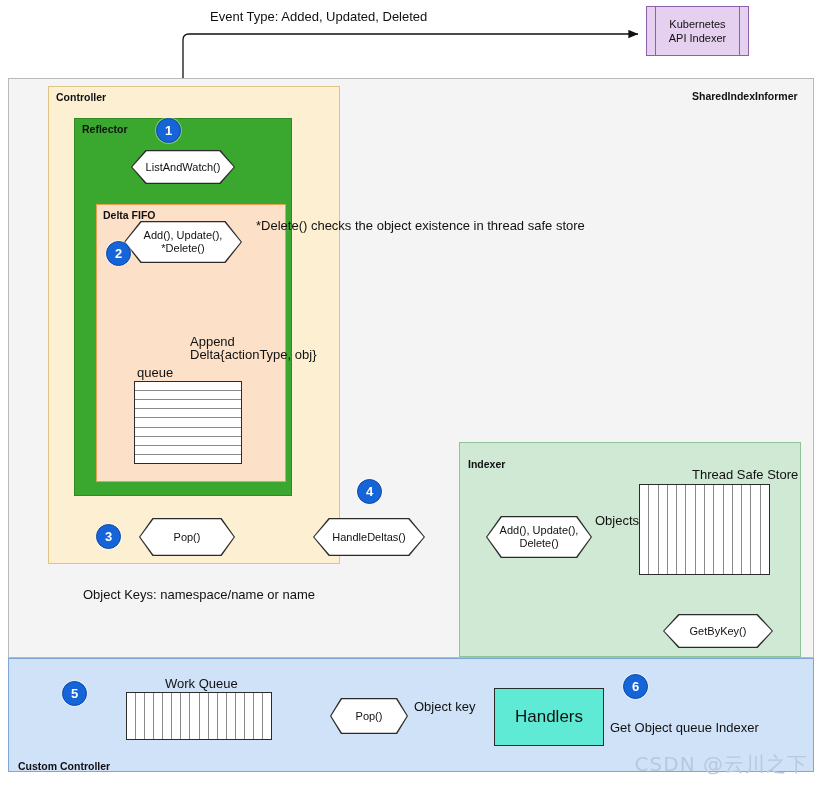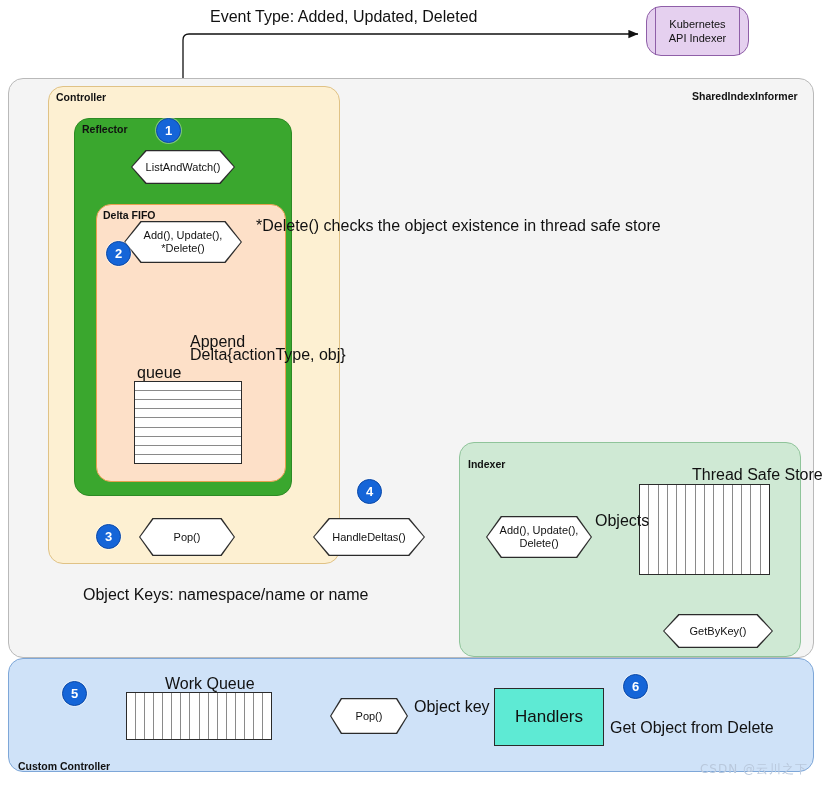--- a/index.html
+++ b/index.html
@@ -5,21 +5,21 @@
   * { box-sizing: border-box; margin: 0; padding: 0; }
   html, body {
     width: 822px; height: 786px;
     background: #ffffff;
     font-family: "Liberation Sans", sans-serif;
     overflow: hidden;
   }
   #stage { position: relative; width: 822px; height: 786px; background: #ffffff; }
 
   
-  .abs { position: absolute; border-radius: 15px; }
+  .abs { position: absolute; }
 
   
   .box-shared {
     left: 8px; top: 78px; width: 806px; height: 580px;
     background: #f4f4f4; border: 1px solid #b9b9b9;
   }
   .box-controller {
     left: 48px; top: 86px; width: 292px; height: 478px;
     background: #fdf0d2; border: 1px solid #e0c285;
   }
@@ -104,32 +104,32 @@
     position: absolute; width: 25px; height: 25px; border-radius: 50%;
     background: #1565d8;
     border: 1px solid #0b49a8;
     color: #ffffff; font-size: 13px; font-weight: bold;
     display: flex; align-items: center; justify-content: center;
     box-shadow: 0 0 0 1px rgba(255,255,255,0.35);
   }
 
   
   .lbl {
-    position: absolute; font-size: 16px; color: #111; white-space: nowrap;
+    position: absolute; font-size: 13px; color: #111; white-space: nowrap;
     line-height: 13px;
   }
   .lbl.multi { white-space: pre-line; }
 
   
   #wires { position: absolute; left: 0; top: 0; width: 822px; height: 786px; pointer-events: none; }
 
   
   .watermark {
     position: absolute; right: 14px; bottom: 8px;
-    font-size: 12px; color: #b9c8dc; letter-spacing: 1px;
+    font-size: 20px; color: #b9c8dc; letter-spacing: 1px;
     font-family: "DejaVu Sans", sans-serif;
   }
 </style>
 </head>
 <body>
 
 <div id="stage">
 
   <svg id="wires" viewBox="0 0 822 786">
     <defs>
@@ -308,21 +308,21 @@
 
   <div class="lbl multi" style="left:190px; top:335px;">Append
 Delta{actionType, obj}</div>
 
   <div class="lbl" style="left:595px; top:514px;">Objects</div>
 
   <div class="lbl" style="left:83px; top:588px;">Object Keys: namespace/name or name</div>
 
   <div class="lbl" style="left:414px; top:700px;">Object key</div>
 
-  <div class="lbl" style="left:610px; top:721px;">Get Object from Delete</div>
+  <div class="lbl" style="left:610px; top:721px;">Get Object queue Indexer</div>
 
   <div class="badge" style="left:156px; top:118px;">1</div>
   <div class="badge" style="left:106px; top:241px;">2</div>
   <div class="badge" style="left:96px; top:524px;">3</div>
   <div class="badge" style="left:357px; top:479px;">4</div>
   <div class="badge" style="left:62px; top:681px;">5</div>
   <div class="badge" style="left:623px; top:674px;">6</div>
 
   <div class="watermark">CSDN @云川之下</div>
 

